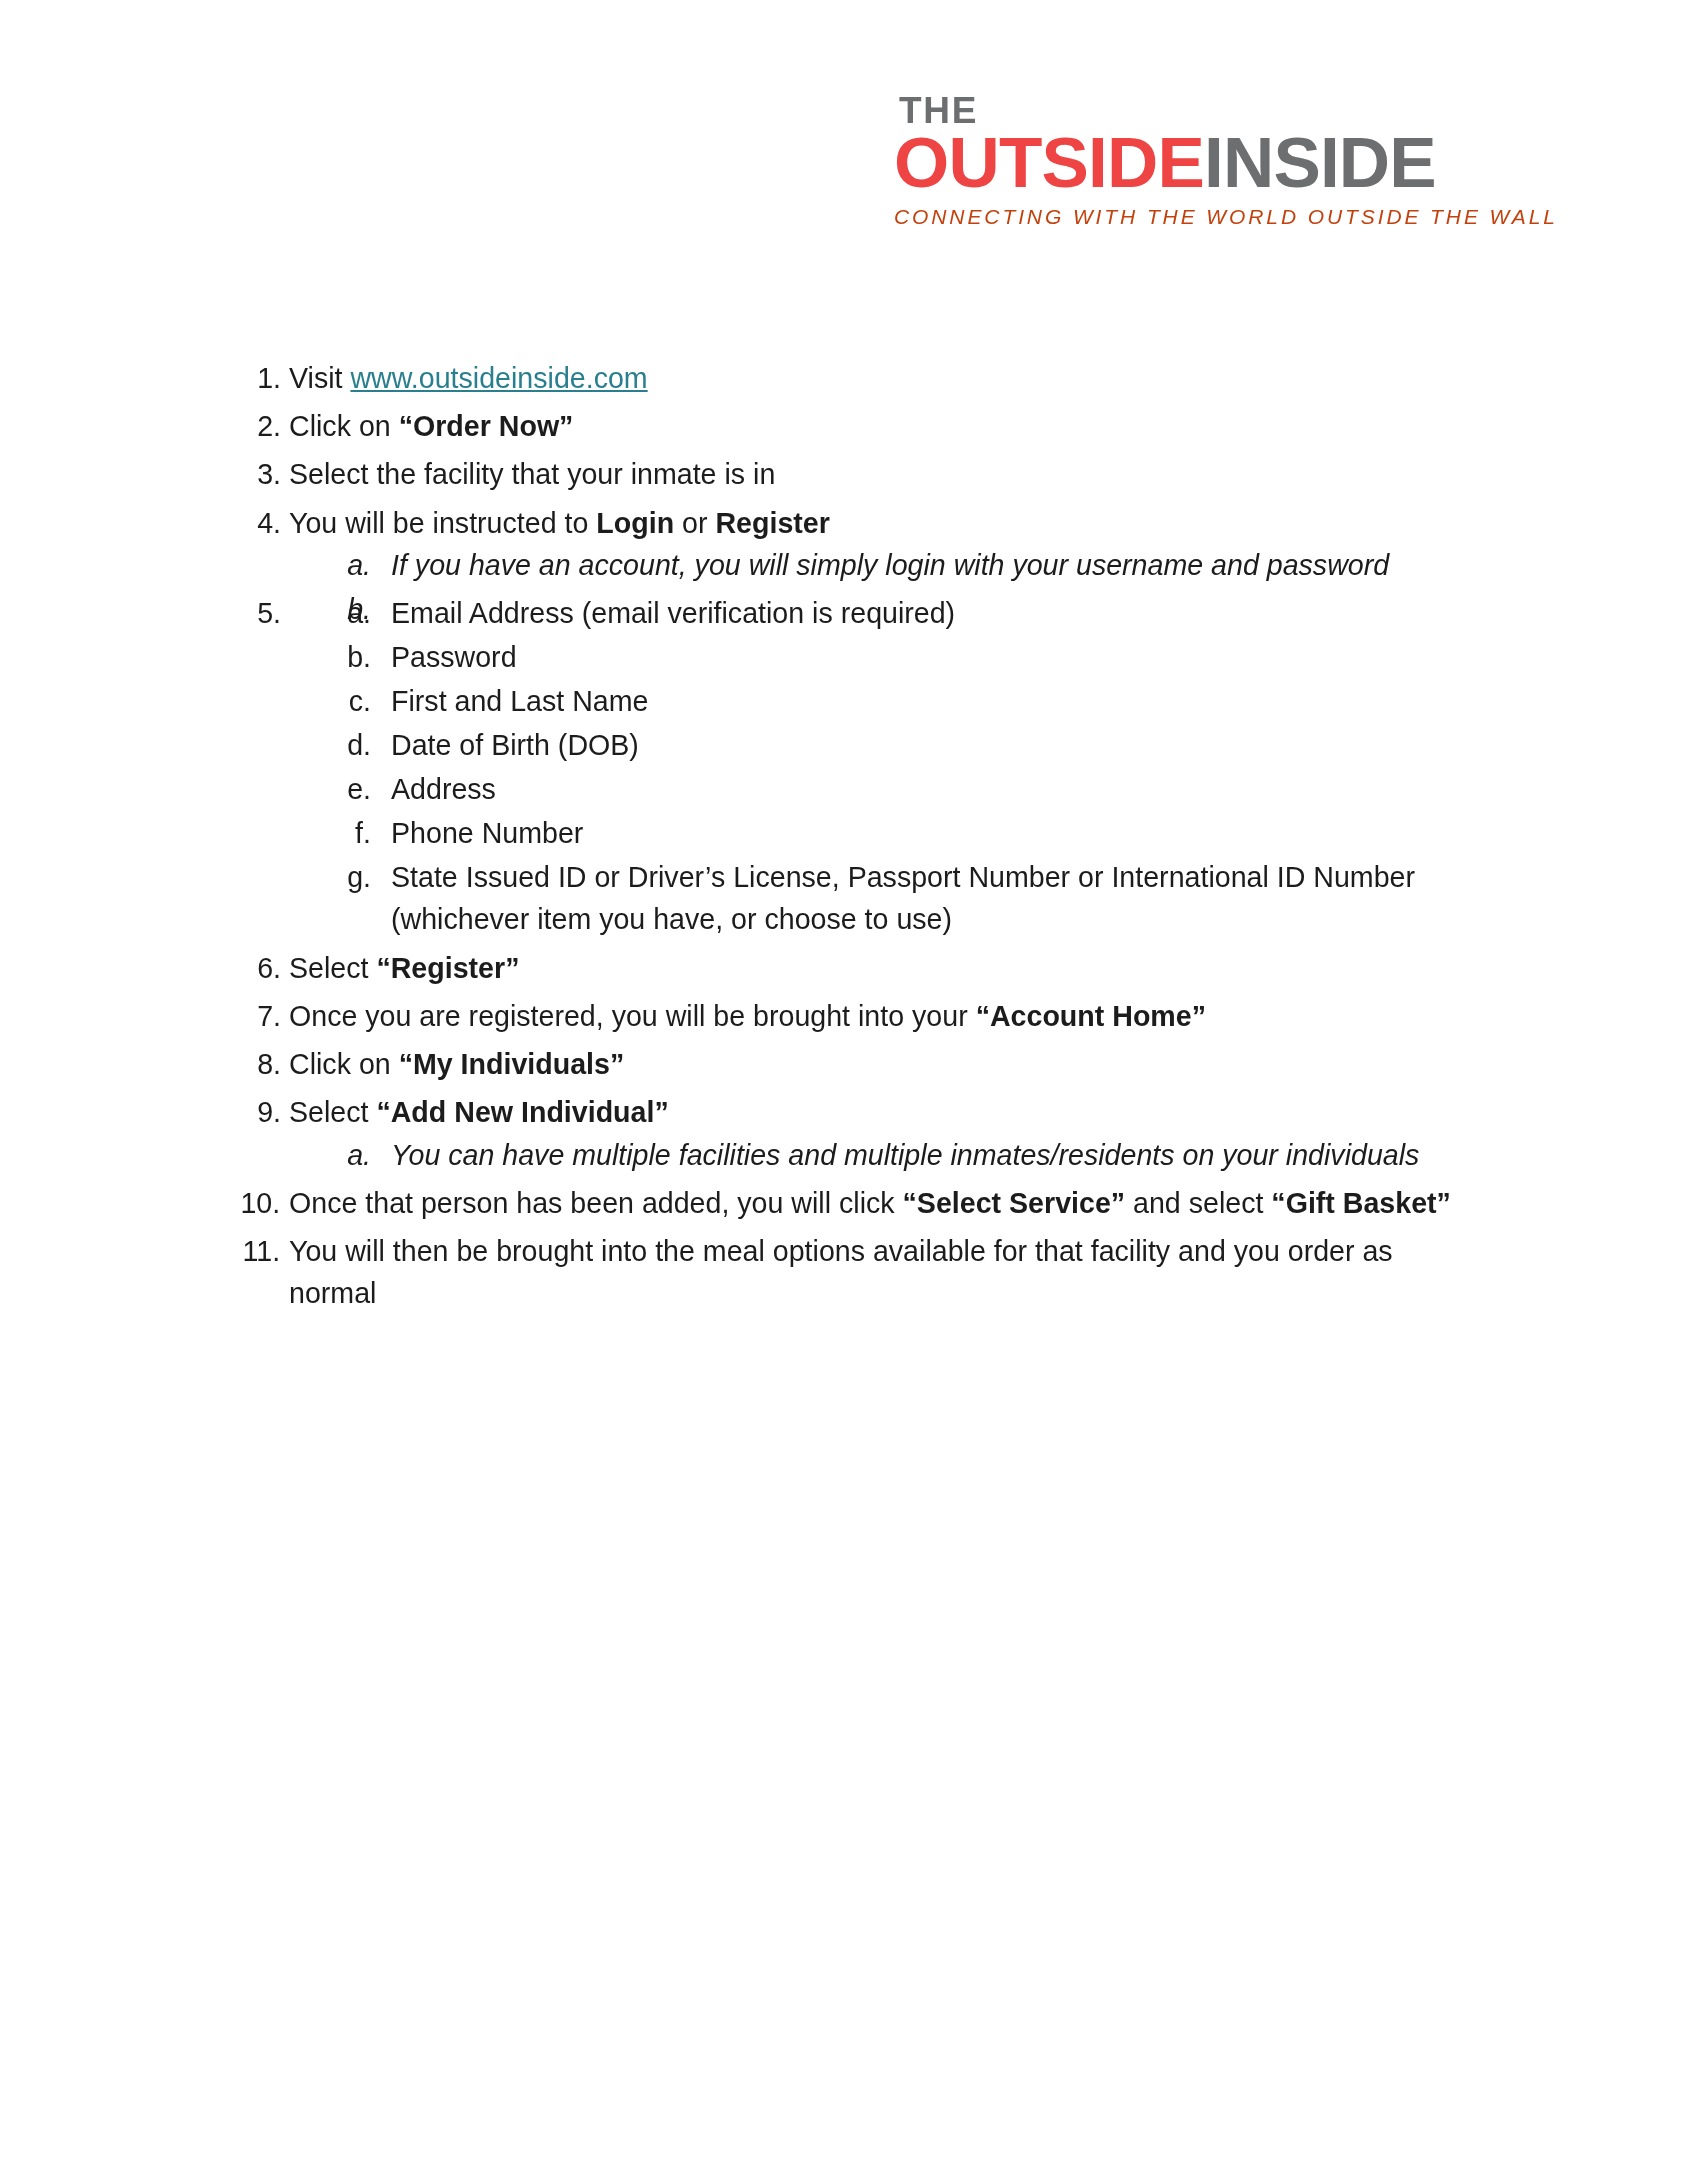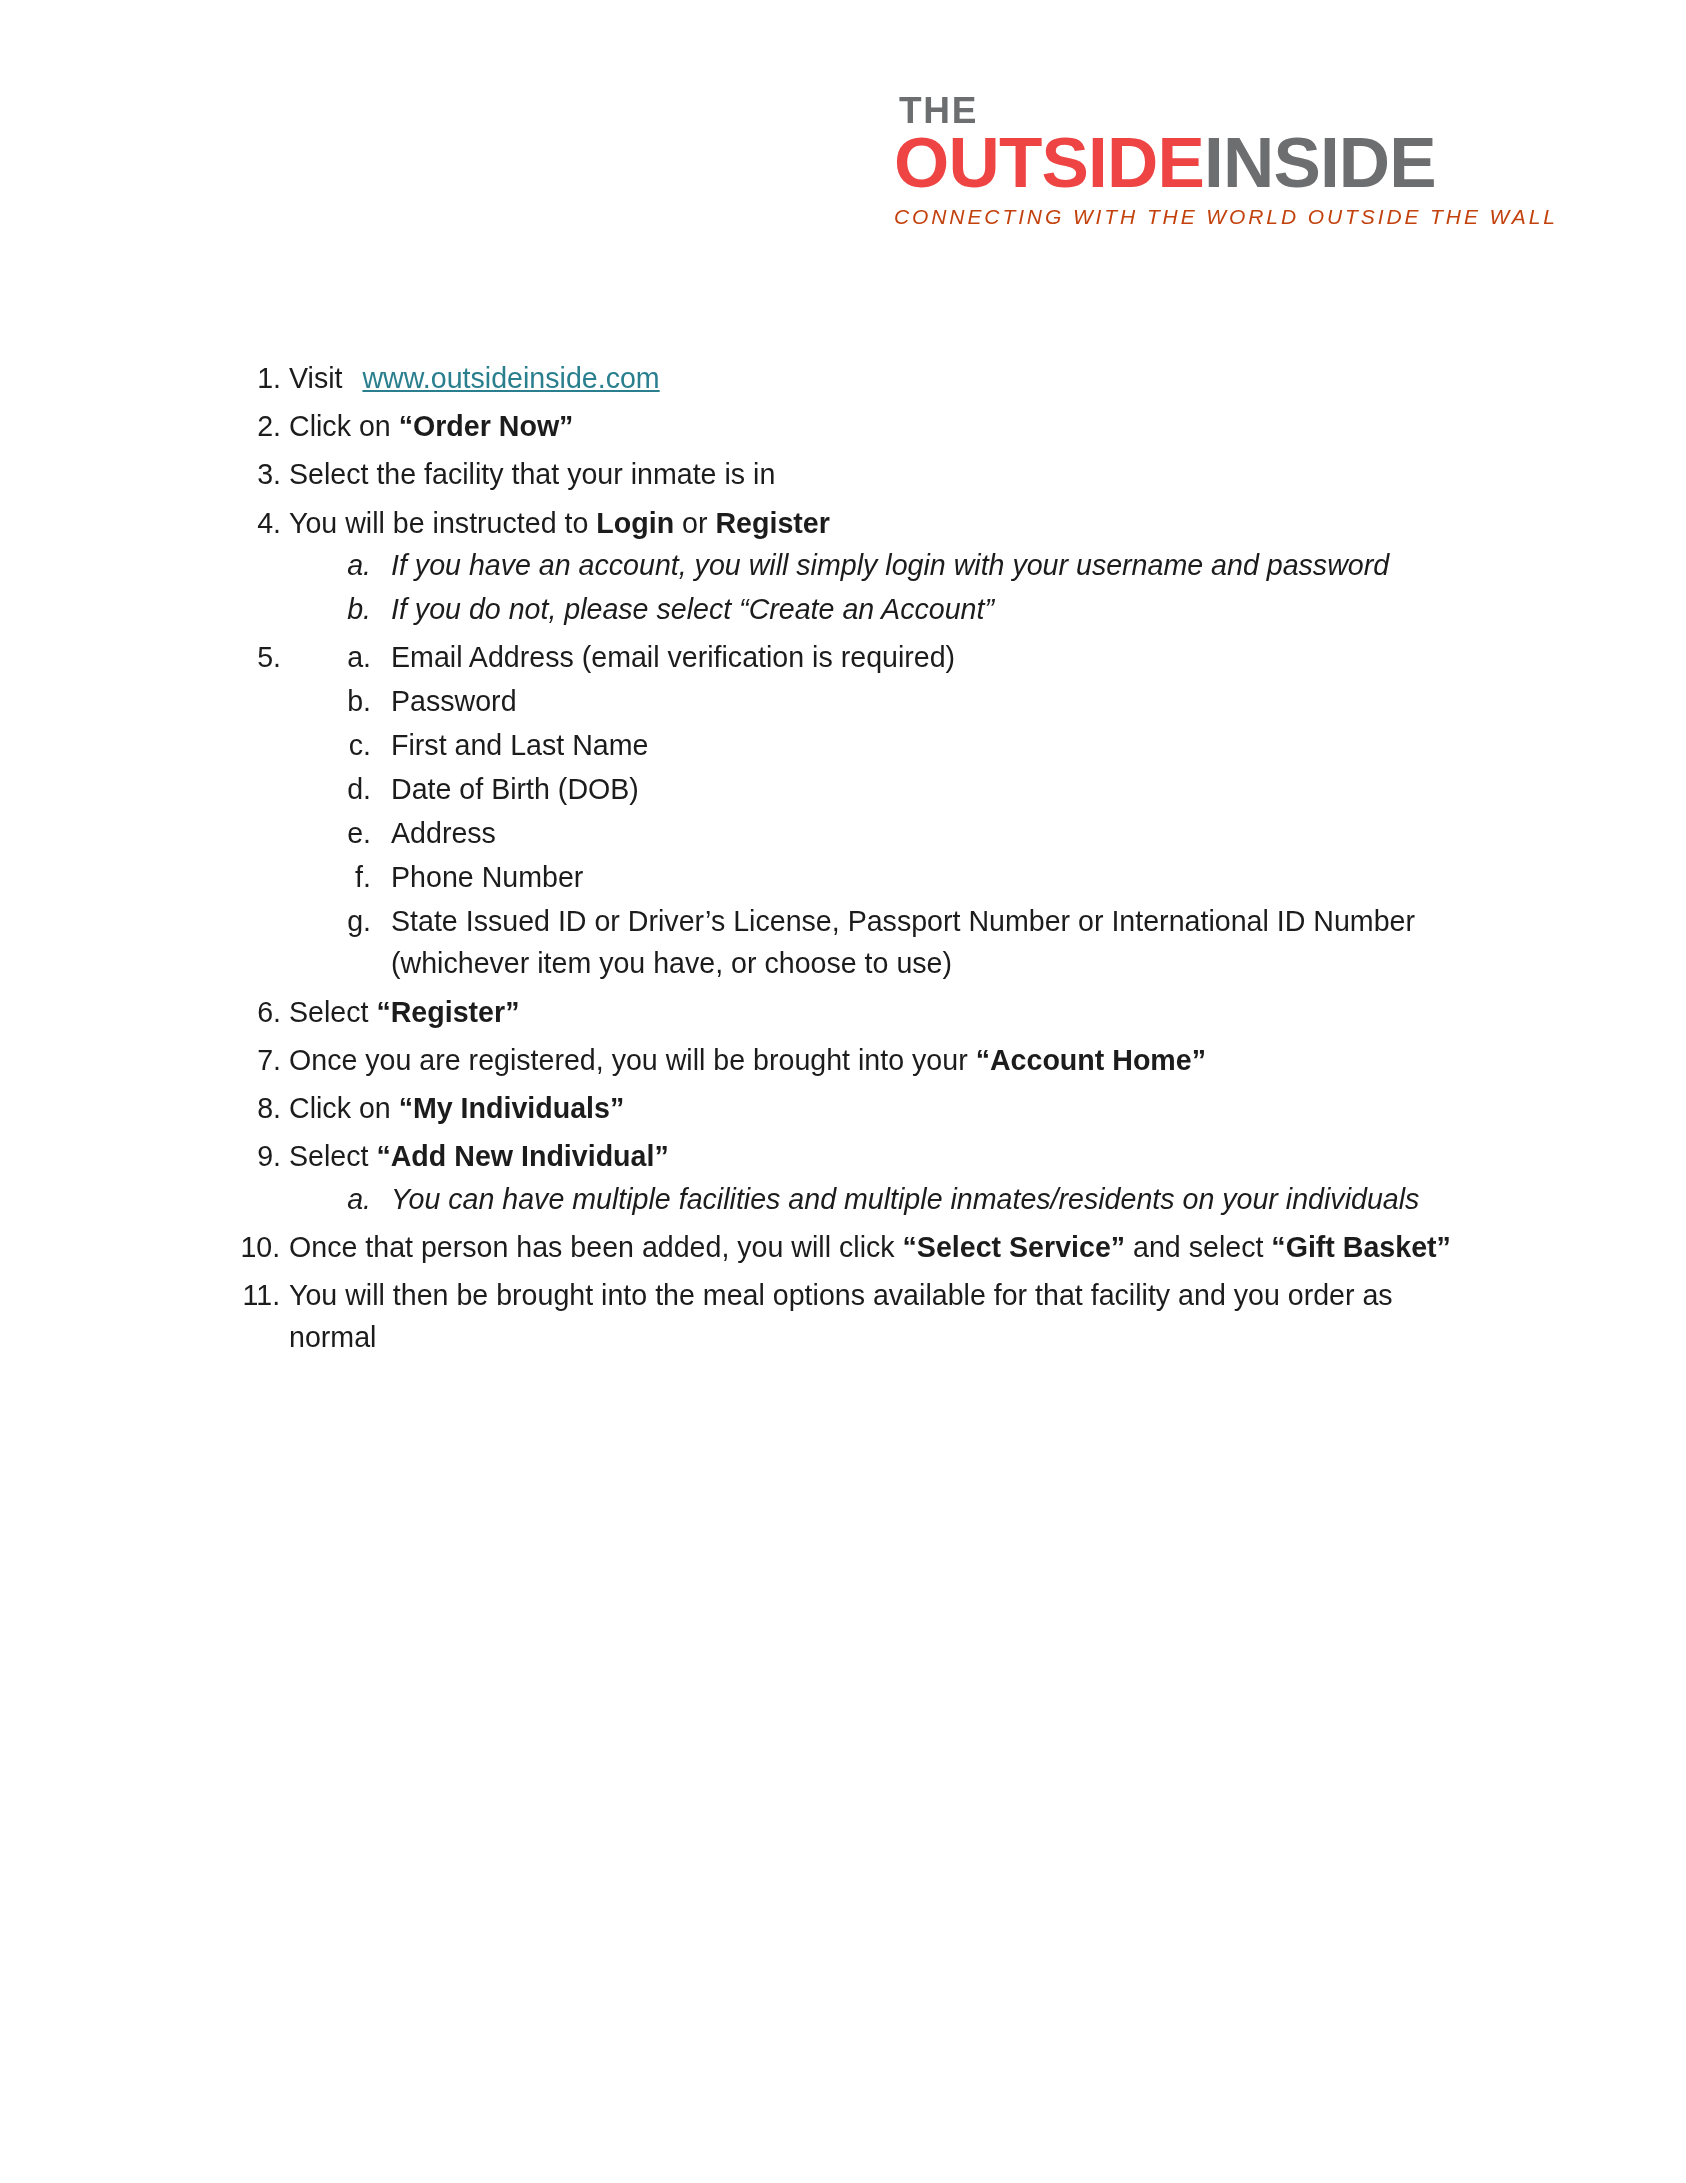--- a/index.html
+++ b/index.html
@@ -137,21 +137,20 @@
     left: 0;
     top: 0;
     width: 35px;
     text-align: right;
   }
   .sub-italic { font-style: italic; }
   .b { font-weight: bold; }
   a.link {
     color: #2a7f8e;
     text-decoration: underline;
-    margin-left: 12px;
   }
 </style>
 </head>
 <body>
 
 <div class="page">
 
   <div class="logo-block">
     <div class="logo-the">THE</div>
     <div class="logo-line1">
@@ -181,21 +180,20 @@
       <li>
         <span class="num">4.</span>
         <span><span>You will be instructed to </span><span class="b">Login</span><span> or </span><span class="b">Register</span></span>
         <ol class="level2">
           <li>
             <span class="num sub-italic">a.</span>
             <span class="sub-italic"> If you have an account, you will simply login with your username and password</span>
           </li>
           <li>
             <span class="num sub-italic">b.</span>
-            <span class="sub-italic">If you do not, please select “Create an Account”</span>
           </li>
         </ol>
       </li>
 
       <li>
         <span class="num">5.</span>
         <ol class="level2">
           <li>
             <span class="num">a.</span>
             <span>Email Address (email verification is required)</span>

